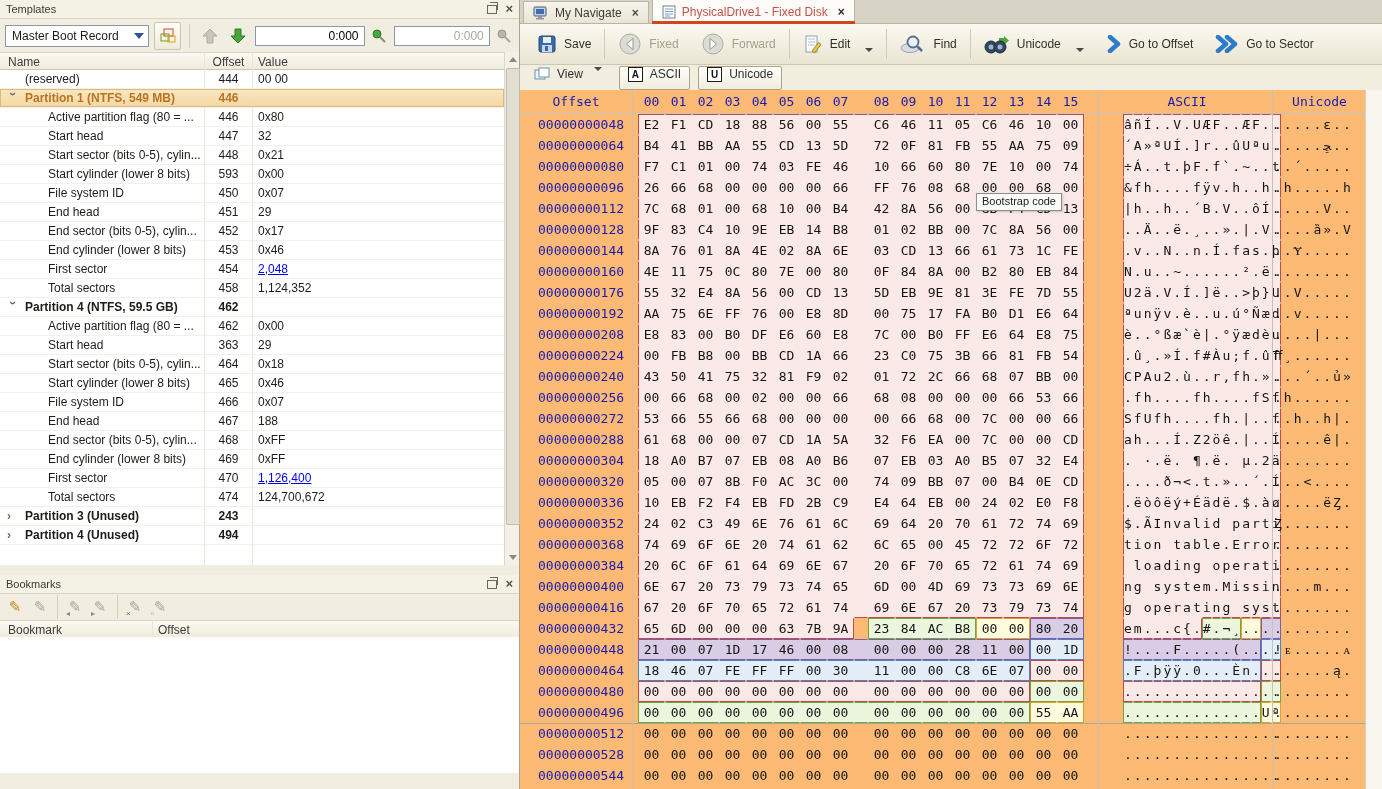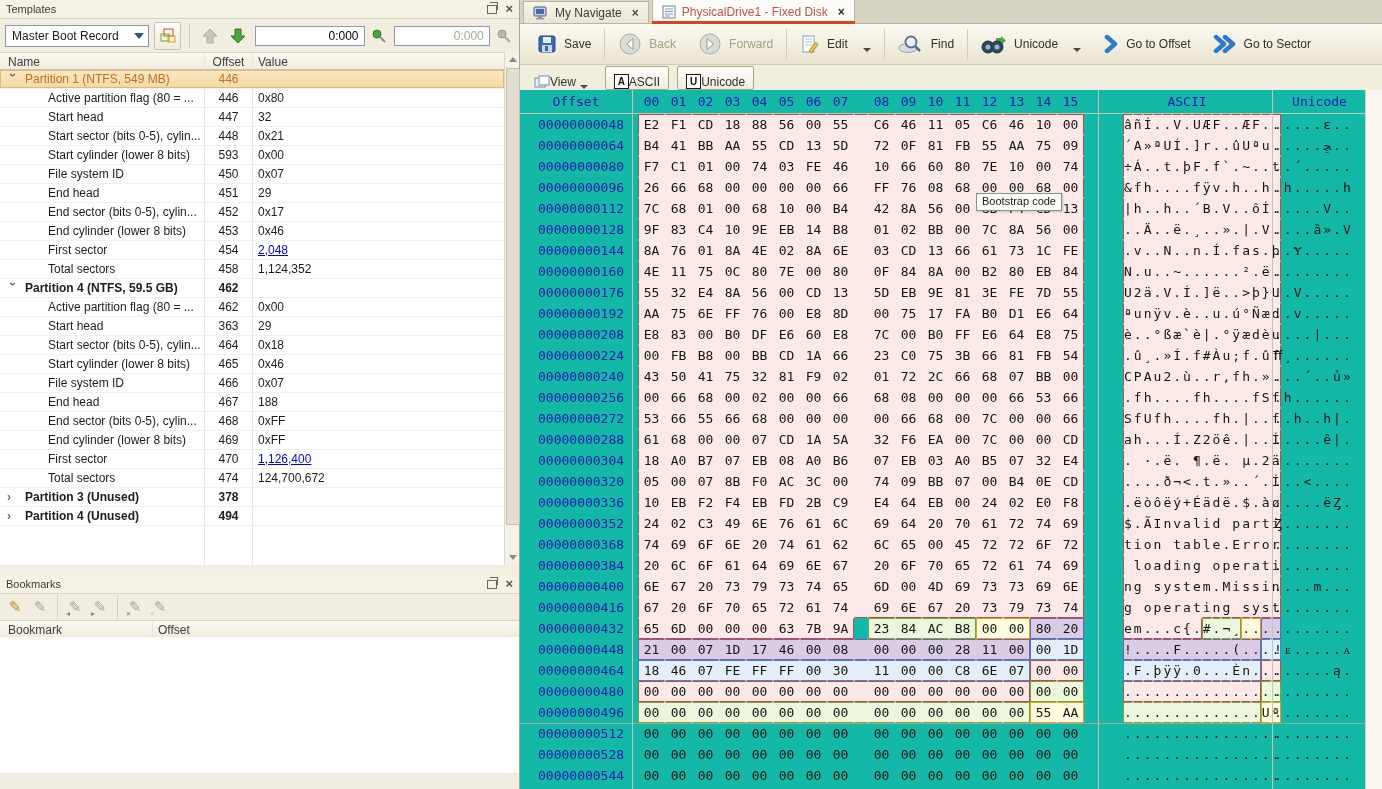--- a/index.html
+++ b/index.html
@@ -38,21 +38,21 @@
   .grid-head span{position:absolute;top:2px}
   .tgrid{position:absolute;top:70px;left:0;width:504px;height:495px;background:#fff;overflow:hidden}
   .colline{position:absolute;top:0;bottom:0;width:1px;background:#E9E6DA}
   .trow{height:19px;line-height:18px;font-size:12px;position:relative;border-bottom:1px solid #F2F0E8;
         box-sizing:border-box}
   .trow .nm{position:absolute;top:0;white-space:nowrap;overflow:hidden;max-width:200px}
   .trow .off{position:absolute;left:205px;width:47px;text-align:center;top:0}
   .trow .val{position:absolute;left:258px;top:0;white-space:nowrap}
   .trow.bold .nm,.trow.bold .off{font-weight:bold}
   .trow.sel{background:linear-gradient(#FAE7C2,#F3D8A4);box-shadow:inset 0 0 0 1px #DFB978}
-  .trow.sel .nm,.trow.sel .off{color:#BB7322;font-weight:normal}
+  .trow.sel .nm,.trow.sel .off{color:#BB7322;font-weight:bold}
   .chev{position:absolute;left:7px;top:0;width:12px;color:#6E6B60;font-weight:bold;font-size:12px}
   .chev.exp{transform:rotate(90deg);transform-origin:6px 9px}
   .linkval{color:#0000EE;text-decoration:underline}
 
   .tscroll{position:absolute;top:52px;left:504px;width:15px;height:513px;background:#F3F1E8;
            border-left:1px solid #DAD6C8;box-sizing:border-box}
   .sb-arrow{position:absolute;left:0;width:15px;height:15px;display:flex;align-items:center;justify-content:center}
   .tri-up-s{width:0;height:0;border-left:4px solid transparent;border-right:4px solid transparent;
             border-bottom:5px solid #8C8A7E}
   .tri-dn-s{width:0;height:0;border-left:4px solid transparent;border-right:4px solid transparent;
@@ -87,28 +87,28 @@
            display:flex;align-items:center;padding-left:6px}
   .tb-btn{display:flex;align-items:center;gap:7px;padding:0 11px;height:34px;font-size:12px;color:#2F2F2C}
   .tb-btn.disabled{color:#A5A08C}
   .tb-sep{width:1px;height:30px;background:#D2CCB6;margin:0 2px}
   .dd{width:0;height:0;border-left:4px solid transparent;border-right:4px solid transparent;
       border-top:4px solid #4A4A44;margin-left:8px;margin-top:12px}
 
   .viewbar{height:26px;background:#F1EEE0;border-bottom:1px solid #CBC5AE;display:flex;
            align-items:center;padding-left:5px;gap:8px}
   .vb-btn{height:22px;border:1px solid #ABA58C;background:linear-gradient(#FFFFFC,#F0ECDC);
-          display:flex;align-items:flex-end;padding:0 8px;font-size:12px;gap:0;border-radius:2px;color:#2F2F2C}
+          display:flex;align-items:flex-start;padding:0 8px;font-size:12px;gap:7px;border-radius:2px;color:#2F2F2C}
   .vb-btn.noborder{border-color:transparent;background:transparent}
   .letterbox{width:13px;height:13px;border:1px solid #1A1A1A;background:#fff;font-weight:bold;
              font-size:10px;display:flex;align-items:center;justify-content:center;color:#111}
   .dd2{width:0;height:0;border-left:4px solid transparent;border-right:4px solid transparent;
        border-top:4px solid #4A4A44;margin-left:4px}
 
-  .hexarea{position:absolute;top:90px;left:0;right:0;bottom:0;background:#14b8a6;
+  .hexarea{position:absolute;top:90px;left:0;right:0;bottom:0;background:#fdba74;
            font-family:"DejaVu Sans Mono",monospace;font-size:13px;color:#151515;overflow:hidden}
   .hex-head{height:23px;line-height:23px;white-space:nowrap;color:#1A1AB0}
   .hex-head .hoc{display:inline-block;width:112px;text-align:center;vertical-align:top}
   .hex-head .hab{display:inline-block;margin-left:24px;width:158px;text-align:center;vertical-align:top}
   .hex-head .hub{display:inline-block;margin-left:14px;width:79px;text-align:center;vertical-align:top}
   .hb{display:inline-block;margin-left:6px;width:446px;vertical-align:top;white-space:nowrap}
   .hcell{display:inline-block;width:27px;text-align:center;vertical-align:top}
   .hcell.gap{width:14px}
   .headline{position:absolute;left:0;right:16px;top:23px;height:1px;background:#C8C5B8}
   .hexrows{position:absolute;top:24px;left:0;right:0;bottom:0}
@@ -185,20 +185,25 @@
     <span style="left:8px">Name</span>
     <span style="left:205px;width:47px;text-align:center">Offset</span>
     <span style="left:258px">Value</span>
     <span class="colline" style="left:204px;top:0;height:18px"></span>
     <span class="colline" style="left:252px;top:0;height:18px"></span>
   </div>
 
   <div class="tgrid">
     <div class="colline" style="left:204px"></div>
     <div class="colline" style="left:252px"></div>
+  <div class="trow">
+        <span class="nm" style="left: 25px;">(reserved)</span>
+        <span class="off">444</span>
+        <span class="val">00 00</span>
+      </div>
       <div class="trow bold sel">
         <span class="chev exp">›</span>
         <span class="nm" style="left: 25px;">Partition 1 (NTFS, 549 MB)</span>
         <span class="off">446</span>
         <span class="val"></span>
       </div>
       <div class="trow">
         <span class="nm" style="left: 48px;">Active partition flag (80 = ...</span>
         <span class="off">446</span>
         <span class="val">0x80</span>
@@ -300,21 +305,21 @@
         <span class="val linkval">1,126,400</span>
       </div>
       <div class="trow">
         <span class="nm" style="left: 48px;">Total sectors</span>
         <span class="off">474</span>
         <span class="val">124,700,672</span>
       </div>
       <div class="trow bold">
         <span class="chev">›</span>
         <span class="nm" style="left: 25px;">Partition 3 (Unused)</span>
-        <span class="off">378</span>
+        <span class="off">243</span>
         <span class="val"></span>
       </div>
       <div class="trow bold">
         <span class="chev">›</span>
         <span class="nm" style="left: 25px;">Partition 4 (Unused)</span>
         <span class="off">494</span>
         <span class="val"></span>
       </div>
     </div>
 
@@ -390,21 +395,21 @@
         <rect x="8" y="12" width="3" height="5" fill="#3A69AE"></rect>
       </svg>
       <span>Save</span>
     </div>
     <div class="tb-sep"></div>
     <div class="tb-btn disabled">
       <svg width="24" height="24">
         <circle cx="12" cy="12" r="10" fill="#DCDCD6" stroke="#ACACA4"></circle>
         <path d="M15 6.5 L8.5 12 L15 17.5 Z" fill="#FAFAF8" stroke="#9A9A92"></path>
       </svg>
-      <span>Back</span>
+      <span>Fixed</span>
     </div>
     <div class="tb-btn disabled">
       <svg width="24" height="24">
         <circle cx="12" cy="12" r="10" fill="#DCDCD6" stroke="#ACACA4"></circle>
         <path d="M9 6.5 L15.5 12 L9 17.5 Z" fill="#FAFAF8" stroke="#9A9A92"></path>
       </svg>
       <span>Forward</span>
     </div>
     <div class="tb-sep"></div>
     <div class="tb-btn">

